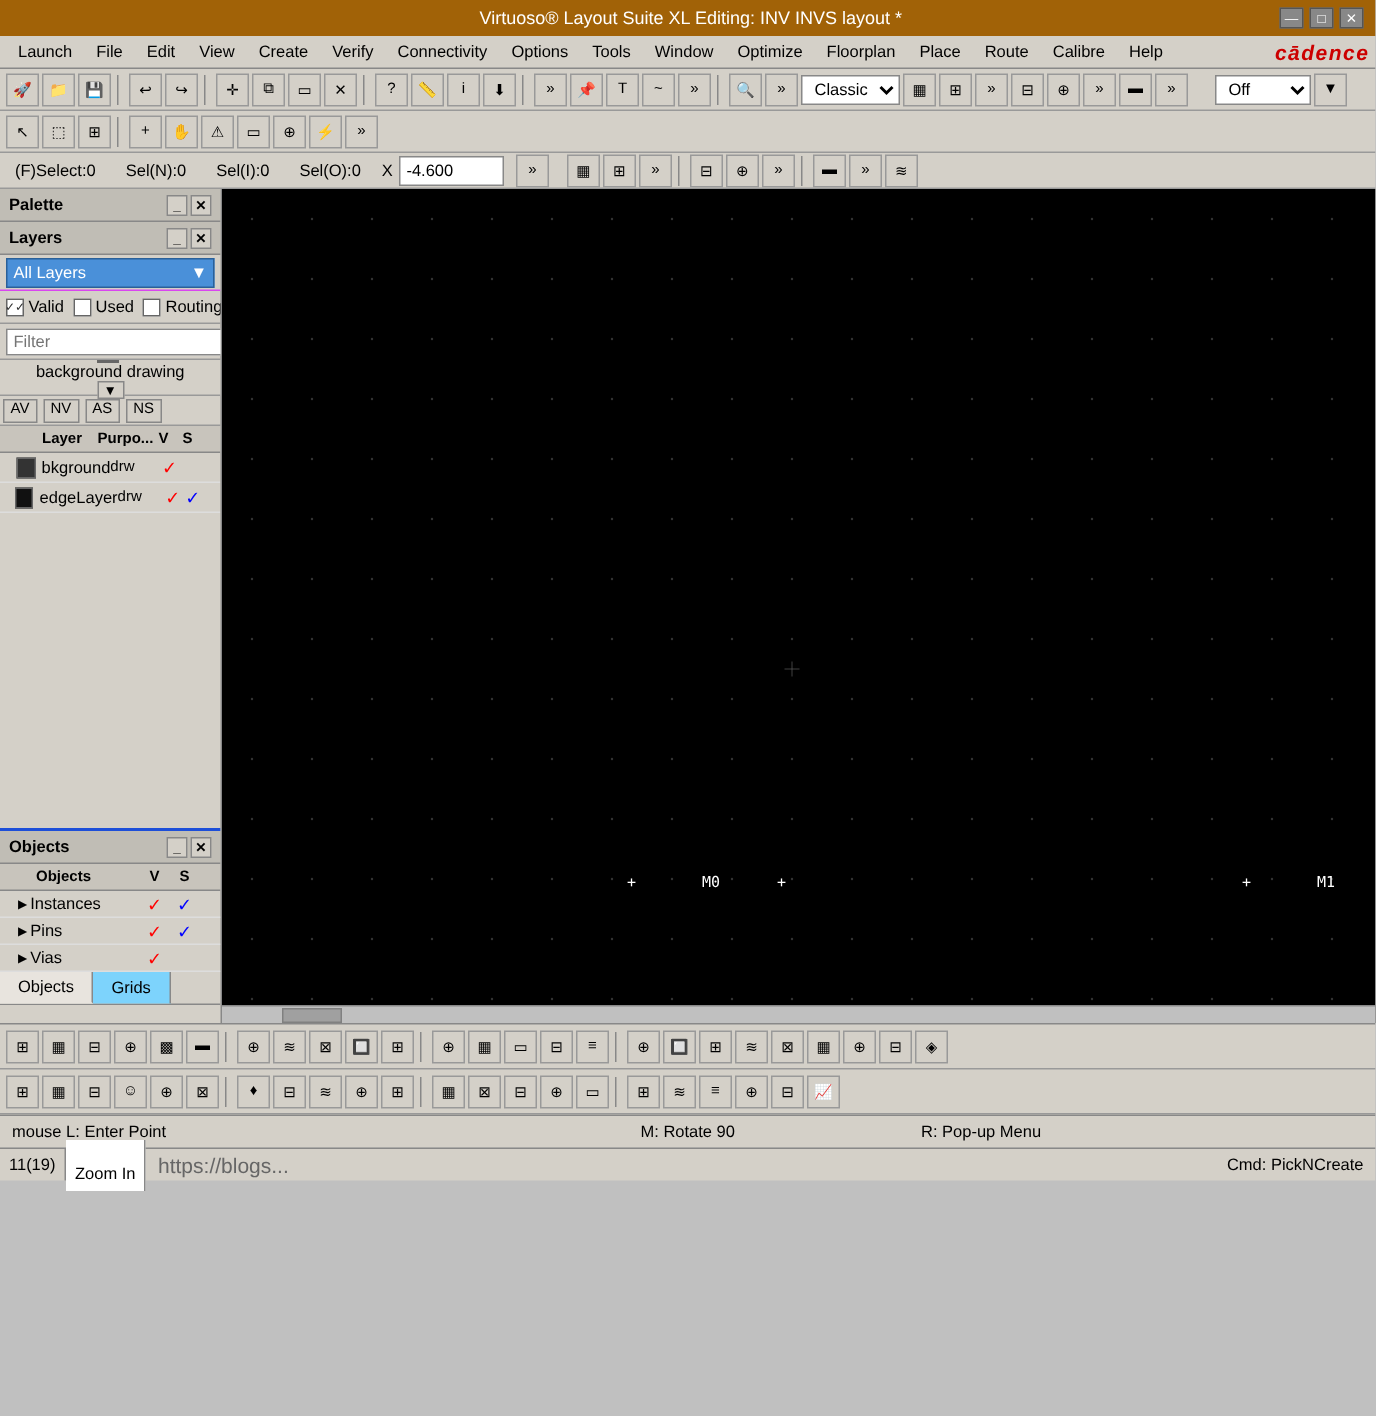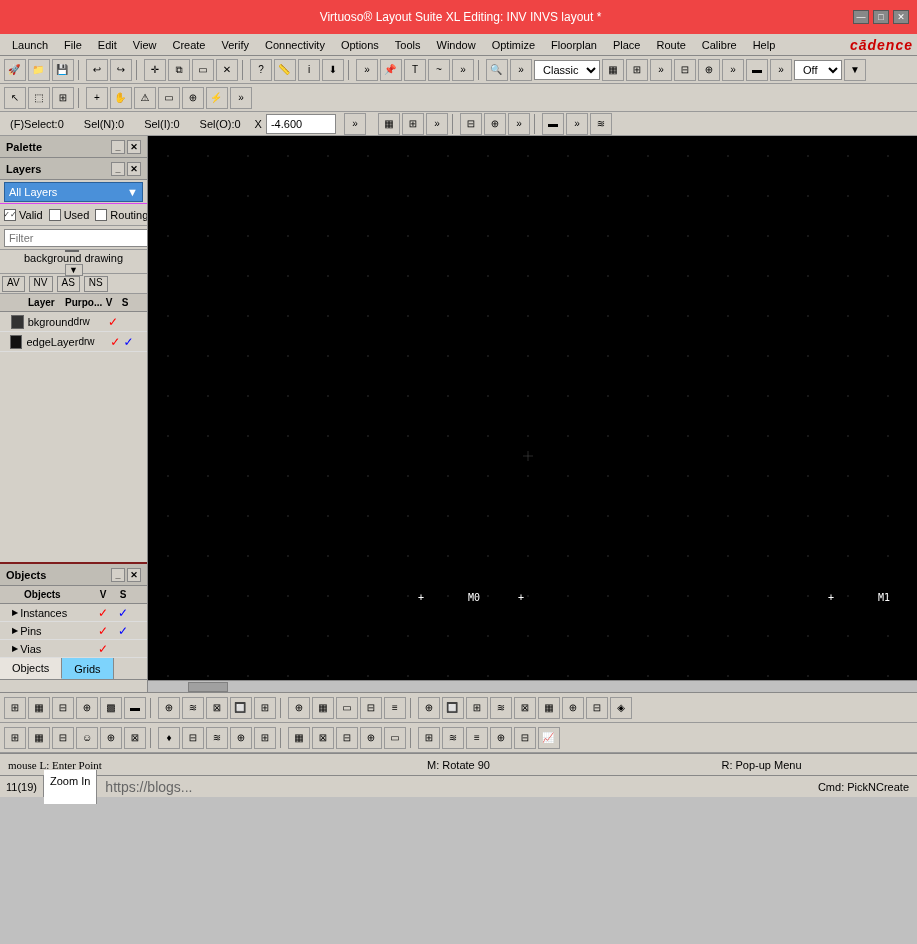--- a/index.html
+++ b/index.html
@@ -1,19 +1,19 @@
 <!DOCTYPE html>
 <html><head>
   <meta charset="utf-8">
   <style>
     * { margin: 0; padding: 0; box-sizing: border-box; }
     body { width: 917px; height: 944px; background: #c0c0c0; font-family: 'Arial', sans-serif; font-size: 11px; overflow: hidden; user-select: none; }
     
     
-    .title-bar { background: #ef4444; color: white; height: 34px; display: flex; align-items: center; justify-content: space-between; padding: 0 8px; }
+    .title-bar { background: #a16207; color: white; height: 24px; display: flex; align-items: center; justify-content: space-between; padding: 0 8px; }
     .title-bar-title { flex: 1; text-align: center; font-size: 12px; }
     .title-bar-controls { display: flex; gap: 4px; }
     .title-btn { width: 16px; height: 14px; background: #888; border: 1px solid #555; display: flex; align-items: center; justify-content: center; font-size: 9px; cursor: pointer; }
     
     
     .menu-bar { background: #d4d0c8; height: 22px; display: flex; align-items: center; padding: 0 4px; border-bottom: 1px solid #888; }
     .menu-item { padding: 2px 8px; font-size: 11px; cursor: pointer; color: #000; }
     .cadence-logo { margin-left: auto; font-size: 14px; font-style: italic; color: #cc0000; font-weight: bold; letter-spacing: 1px; }
     
     
@@ -91,31 +91,31 @@
     .obj-tabs { display: flex; height: 22px; border-bottom: 1px solid #888; }
     .obj-tab { padding: 2px 12px; font-size: 11px; cursor: pointer; border-right: 1px solid #888; background: #7dd3fc; display: flex; align-items: center; }
     .obj-tab.active { background: #e8e4de; border-bottom: 1px solid #e8e4de; }
     
     
     .bottom-toolbars { background: #d4d0c8; border-top: 1px solid #888; }
     .bottom-tb { height: 30px; display: flex; align-items: center; padding: 2px 4px; gap: 2px; border-bottom: 1px solid #999; }
     
     
     .status-bar { background: #d4d0c8; height: 22px; display: flex; align-items: center; border-top: 1px solid #888; font-size: 11px; }
-    .status-left { padding: 0 8px; flex: 1; font-family: Liberation Serif, serif; }
+    .status-left { padding: 0 8px; flex: 1; }
     .status-center { flex: 1; text-align: center; }
-    .status-right { flex: 1; text-align: center; padding: 0 8px; }
+    .status-right { flex: 1; text-align: left; padding: 0 8px; }
     
     
     .bottom-status { background: #d4d0c8; height: 22px; display: flex; align-items: center; border-top: 1px solid #888; font-size: 11px; }
     .status-cell { padding: 0 6px; border-right: 1px solid #888; height: 100%; display: flex; align-items: center; }
-    .status-zoom { background: white; padding: 17px 6px; border-right: 1px solid #888; height: 100%; display: flex; align-items: flex-end; }
+    .status-zoom { background: white; padding: 17px 6px; border-right: 1px solid #888; height: 100%; display: flex; align-items: flex-start; }
     .status-cmd { margin-left: auto; padding: 0 8px; }
     .layer-table-container { flex: 1; overflow-y: auto; min-height: 0; }
-    .objects-section { flex: 0 0 130px; border-top: 2px solid #7f1d1d; }
+    .objects-section { flex: 0 0 130px; border-top: 2px solid #1d4ed8; }
   </style>
 </head>
 <body>
 
 <div class="title-bar">
   <div style="width:60px;"></div>
   <div class="title-bar-title">Virtuoso® Layout Suite XL Editing: INV INVS layout *</div>
   <div class="title-bar-controls">
     <div class="title-btn">—</div>
     <div class="title-btn">□</div>
@@ -173,21 +173,21 @@
     <option>Classic</option>
   </select>
   <div class="tb-btn">▦</div>
   <div class="tb-btn">⊞</div>
   <div class="tb-btn">»</div>
   <div class="tb-btn">⊟</div>
   <div class="tb-btn">⊕</div>
   <div class="tb-btn">»</div>
   <div class="tb-btn">▬</div>
   <div class="tb-btn">»</div>
-  <select class="tb-dropdown" style="width:48px;">
+  <select class="tb-dropdown" style="width:64px;margin-left:16px;">
     <option>Off</option>
   </select>
   <div class="tb-btn">▼</div>
 </div>
 
 <div class="toolbar">
   <div class="tb-btn">↖</div>
   <div class="tb-btn">⬚</div>
   <div class="tb-btn">⊞</div>
   <div class="tb-sep"></div>

